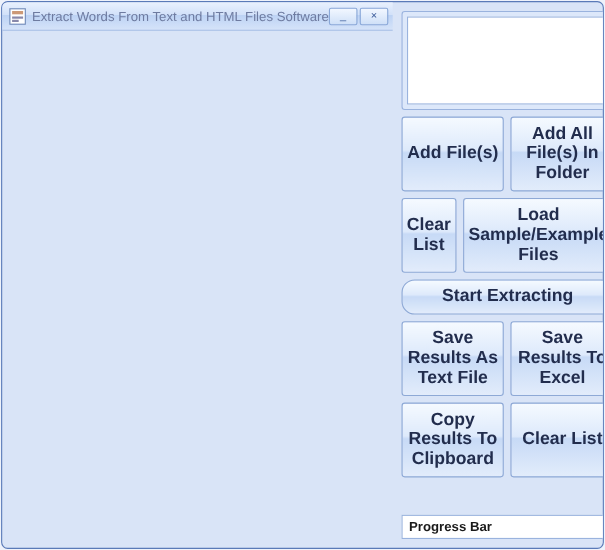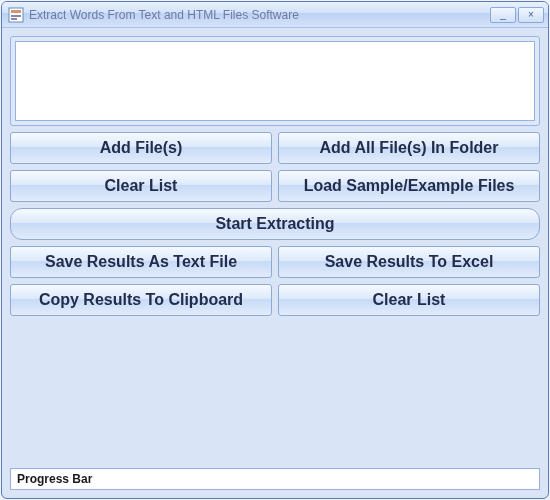--- a/index.html
+++ b/index.html
@@ -14,21 +14,21 @@
 }
 .window {
   width: 548px;
   height: 498px;
   margin: 1px;
   background: #d9e4f7;
   border: 1px solid #5a7ab8;
   border-radius: 6px;
   overflow: hidden;
   display: flex;
-  flex-direction: column;
+  flex-direction: row;
 }
 .titlebar {
   height: 26px;
   background: linear-gradient(to bottom, #e9f1fe 0%, #d2e1f9 45%, #bcd2f4 46%, #d5e3f9 100%);
   display: flex;
   align-items: center;
   padding: 0 4px 0 6px;
   border-bottom: 1px solid #a9c0e6;
 }
 .titlebar .app-icon {

